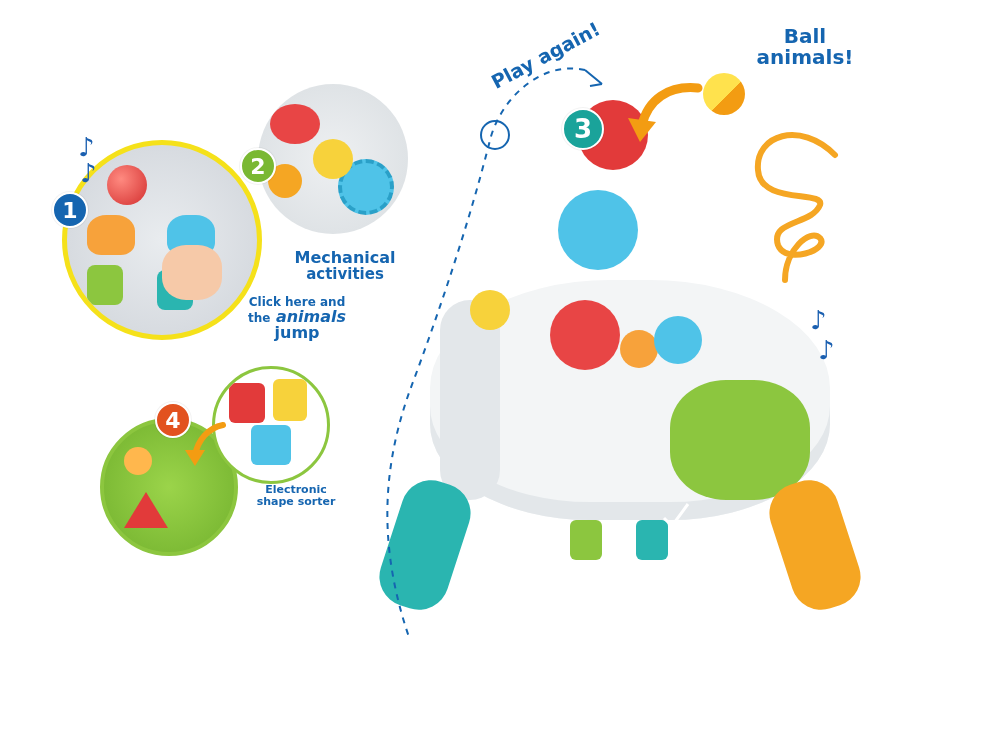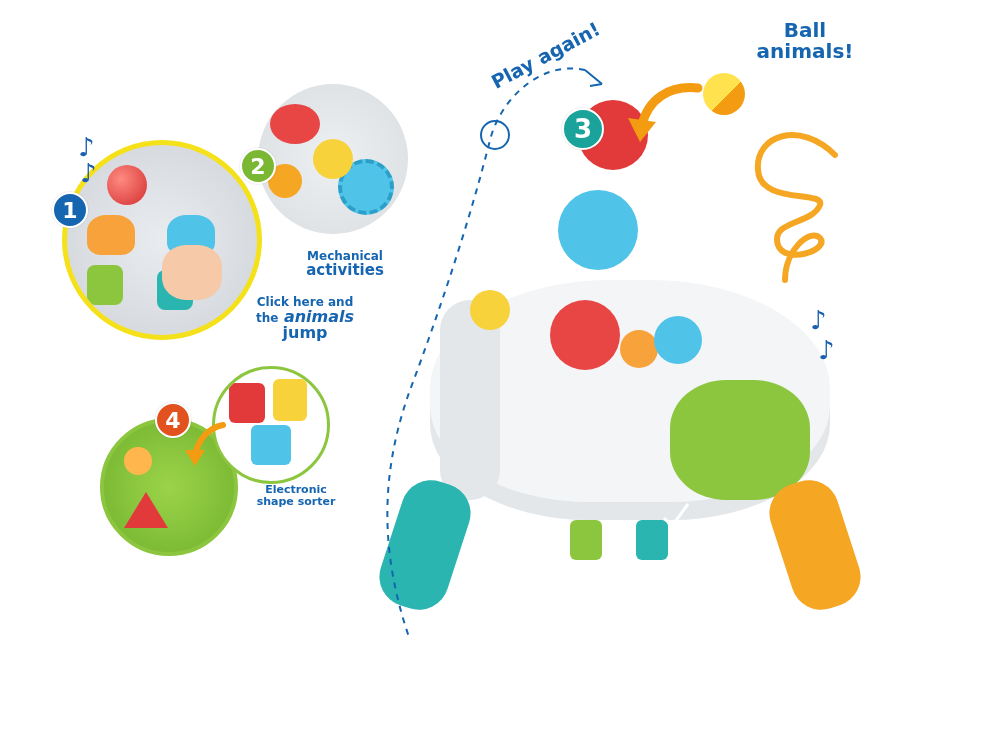--- a/index.html
+++ b/index.html
@@ -90,36 +90,36 @@
 <div class="note" style="left:80px;top:158px;">♪</div>
 <div class="note" style="left:810px;top:305px;">♪</div>
 <div class="note" style="left:818px;top:335px;">♪</div>
 
 <div class="num-badge" style="left:52px;top:192px;background:#1565b0;">1</div>
 <div class="num-badge" style="left:240px;top:148px;background:#7ab833;">2</div>
 <div class="num-badge" style="left:562px;top:108px;background:#1aa39a;width:38px;height:38px;font-size:26px;">3</div>
 <div class="num-badge" style="left:155px;top:402px;background:#e2521f;">4</div>
 
 <div class="abs label" style="left:290px;top:250px;width:110px;">
-  <div style="font-size:12px;">Mechanical</div>
+  <div style="font-size:16px;">Mechanical</div>
   <div style="font-size:15px;">activities</div>
 </div>
 
-<div class="abs label" style="left:250px;top:296px;width:110px;">
+<div class="abs label" style="left:242px;top:296px;width:110px;">
   <div style="font-size:12px;">Click here and</div>
   <div>
     <span style="font-size:12px;">the</span>
     <span style="font-size:16px;font-style:italic;">animals</span>
   </div>
   <div style="font-size:16px;">jump</div>
 </div>
 
 <div class="abs label" style="left:236px;top:484px;width:120px;">
   <div style="font-size:11px;">Electronic</div>
   <div style="font-size:11px;">shape sorter</div>
 </div>
 
 <div class="abs label" style="left:476px;top:46px;width:140px;font-size:19px;transform:rotate(-28deg);">Play again!</div>
 
-<div class="abs label" style="left:750px;top:20px;width:110px;">
+<div class="abs label" style="left:750px;top:26px;width:110px;">
   <div style="font-size:20px;">Ball</div>
   <div style="font-size:20px;">animals!</div>
 </div>
 
 </body></html>

